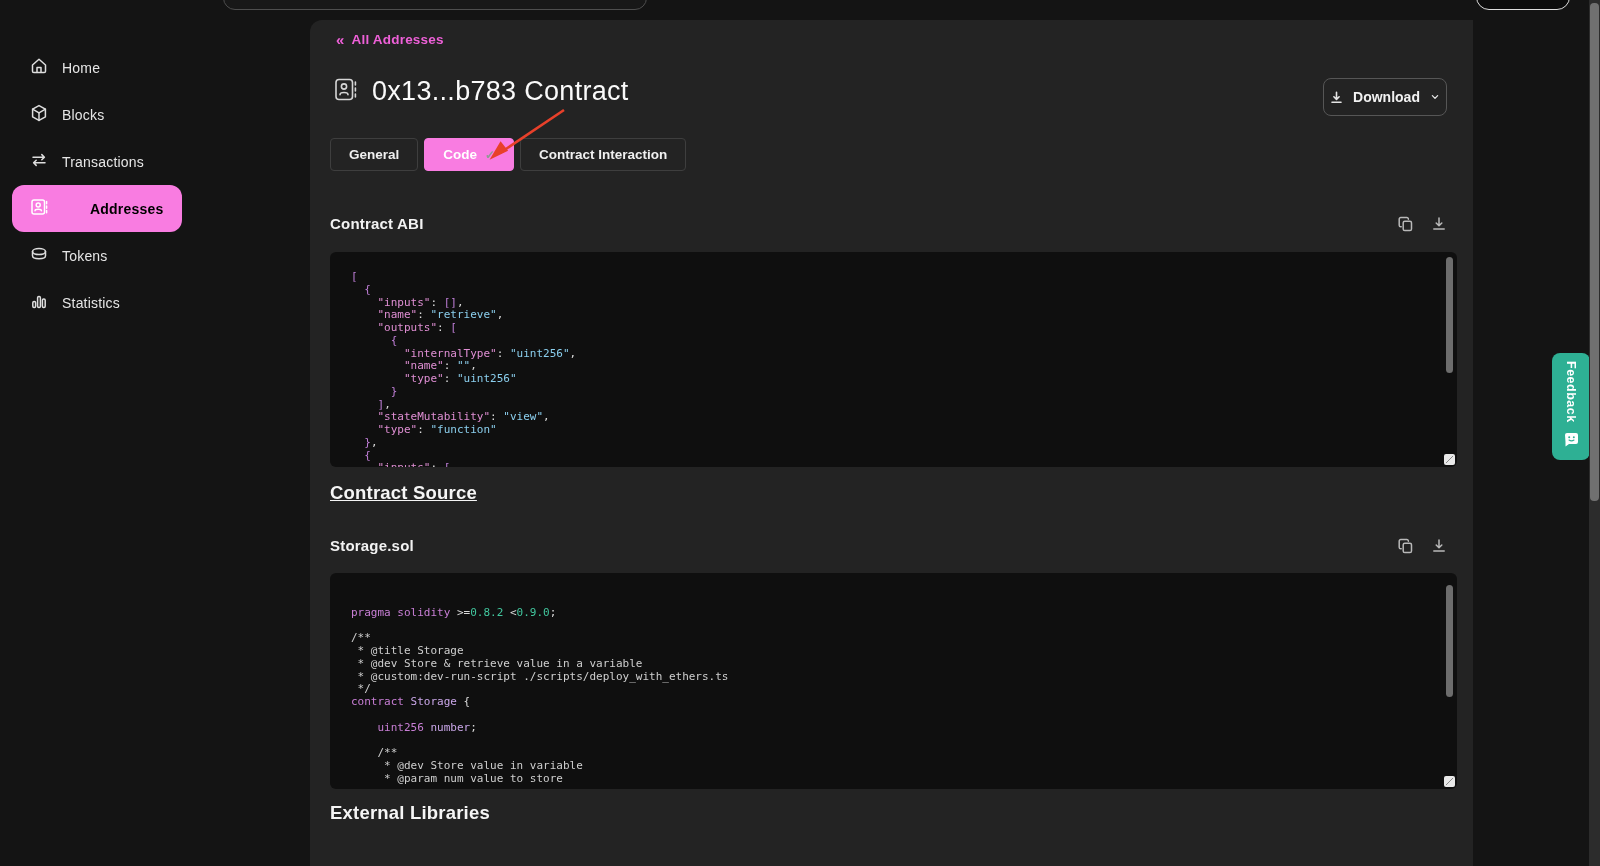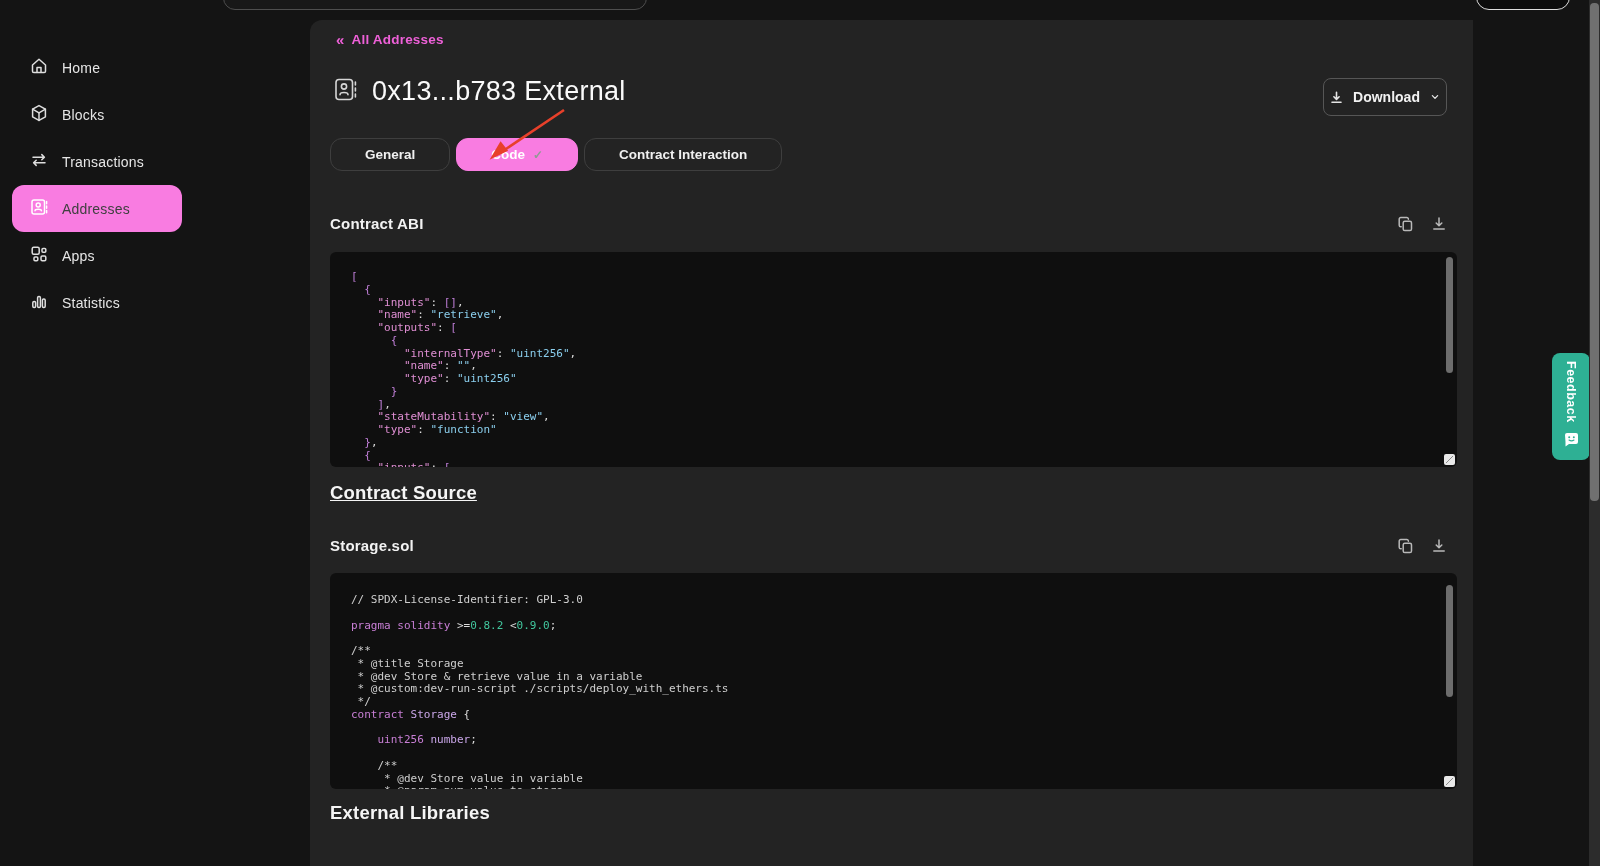--- a/index.html
+++ b/index.html
@@ -24,41 +24,41 @@
   
   .sidebar { position:absolute; left:0; top:0; width:308px; height:732px; }
   .nav-list { position:absolute; left:12px; top:44px; width:170px; }
   .nav-item {
     height:47px; display:flex; align-items:center; gap:13px;
     padding-left:17px; border-radius:12px; cursor:pointer;
   }
   .nav-item .label { font-size:14px; font-weight:500; color:#e6e6e6; letter-spacing:.2px; }
   .nav-item svg { width:20px; height:20px; stroke:#dedede; fill:none; stroke-width:1.5; stroke-linecap:round; stroke-linejoin:round; }
   .nav-item.active { background:#f97ce1; }
-  .nav-item.active .label { color:#404040; font-weight:400; }
+  .nav-item.active .label { color:#000000; font-weight:700;margin-left:28px; }
   .nav-item.active svg { stroke:#ffffff; }
 
   
   .main-panel {
     position:absolute; left:310px; top:20px; width:1163px; height:846px;
     background:#232323; border-radius:12px 0 0 0;
   }
   .breadcrumb {
     position:absolute; left:26px; top:12px; display:flex; align-items:center; gap:7px;
     color:#ee60d8; font-size:13.5px; font-weight:600; cursor:pointer; letter-spacing:.2px;
   }
   .breadcrumb .chev { font-size:15px; line-height:1; }
 
   .title-row { position:absolute; left:22px; top:56px; display:flex; align-items:center; gap:13px; }
   .title-row svg { width:27px; height:27px; stroke:#d6d6d6; fill:none; stroke-width:1.6; stroke-linecap:round; stroke-linejoin:round; }
   .page-title { font-size:27px; font-weight:500; color:#fafafa; letter-spacing:.3px; }
 
   .tabs { position:absolute; left:20px; top:118px; display:flex; gap:6px; }
   .tab {
-    height:33px; padding:0 34px; border-radius:12px; border:1px solid #3e3e3e;
+    height:33px; padding:0 18px; border-radius:4px; border:1px solid #3e3e3e;
     background:transparent; color:#f0f0f0; font-size:13.5px; font-weight:600;
     display:flex; align-items:center; gap:8px; cursor:pointer; font-family:inherit;
   }
   .tab.active { background:#f97ce1; border-color:#f97ce1; color:#ffffff; }
   .tab .check { color:#8f9a93; font-size:12px; font-weight:700; }
 
   .download-btn {
     position:absolute; left:1013px; top:58px; width:124px; height:38px;
     border:1px solid #565656; border-radius:8px; background:transparent;
     display:flex; align-items:center; justify-content:center; gap:9px;
@@ -161,32 +161,30 @@
         <svg viewBox="0 0 20 20">
             <rect x="3" y="3" width="12.5" height="14" rx="2"></rect>
             <circle cx="9.2" cy="8" r="2"></circle>
             <path d="M6 13.8 c0 -2.2 6.4 -2.2 6.4 0"></path>
             <path d="M17.6 4.5 v2.2 M17.6 9 v2.2 M17.6 13.5 v2.2"></path>
           </svg>
       </span>
       <span class="label">Addresses</span>
     </div>
 
-
-    <div class="nav-item">
-      <span>
-        <svg viewBox="0 0 20 20">
-            <rect x="3.2" y="3.2" width="7" height="7" rx="1.5"></rect>
-            <rect x="13" y="4.5" width="3.8" height="3.8" rx="1"></rect>
-            <rect x="5" y="13" width="3.8" height="3.8" rx="1"></rect>
-            <rect x="12" y="12" width="4.8" height="4.8" rx="1.2"></rect>
-          </svg>
-      </span>
-      <span class="label">Apps</span>
-    </div>
+    <div class="nav-item">
+      <span>
+        <svg viewBox="0 0 20 20">
+            <ellipse cx="10" cy="7.6" rx="6.5" ry="3"></ellipse>
+            <path d="M3.5 7.6 V11.8 c0 1.7 2.9 3 6.5 3 s6.5 -1.3 6.5 -3 V7.6"></path>
+          </svg>
+      </span>
+      <span class="label">Tokens</span>
+    </div>
+
 
     <div class="nav-item">
       <span>
         <svg viewBox="0 0 20 20">
             <rect x="3.8" y="10.5" width="2.8" height="6" rx="1.2"></rect>
             <rect x="8.6" y="5.5" width="2.8" height="11" rx="1.2"></rect>
             <rect x="13.4" y="8" width="2.8" height="8.5" rx="1.2"></rect>
           </svg>
       </span>
       <span class="label">Statistics</span>
@@ -204,21 +202,21 @@
 
   <div class="title-row">
     <span>
       <svg viewBox="0 0 27 27">
           <rect x="4" y="3.5" width="16.5" height="20" rx="3"></rect>
           <circle cx="12" cy="10.5" r="2.6"></circle>
           <path d="M8 18.8 c0 -3 8 -3 8 0"></path>
           <path d="M23.4 6 v3 M23.4 12 v3 M23.4 18 v3"></path>
         </svg>
     </span>
-    <h1 class="page-title">0x13...b783 External</h1>
+    <h1 class="page-title">0x13...b783 Contract</h1>
   </div>
 
   <div class="tabs">
     <button class="tab">
       <span>General</span>
     </button>
     <button class="tab active">
       <span>Code</span>
       <span class="check">✓</span>
     </button>
@@ -291,21 +289,20 @@
   </div>
   <div class="hdr-icon" style="left:1121px; top:518px;">
     <svg viewBox="0 0 16 16">
         <path d="M8 2 V9.6 M5.2 7 L8 9.8 L10.8 7"></path>
         <path d="M2.8 13 H13.2"></path>
       </svg>
   </div>
 
   <div class="code-block" style="top:553px; height:216px;">
     <div class="code-inner" style="top:21px;">
-        <div class="code-line"><span class="tok-c">// SPDX-License-Identifier: GPL-3.0</span></div>
         <div class="code-line">&nbsp;</div>
         <div class="code-line"><span class="tok-kw">pragma solidity </span><span class="tok-p">&gt;=</span><span class="tok-n">0.8.2</span><span class="tok-p"> &lt;</span><span class="tok-n">0.9.0</span><span class="tok-p">;</span></div>
         <div class="code-line">&nbsp;</div>
         <div class="code-line"><span class="tok-c">/**</span></div>
         <div class="code-line"><span class="tok-c"> * @title Storage</span></div>
         <div class="code-line"><span class="tok-c"> * @dev Store &amp; retrieve value in a variable</span></div>
         <div class="code-line"><span class="tok-c"> * @custom:dev-run-script ./scripts/deploy_with_ethers.ts</span></div>
         <div class="code-line"><span class="tok-c"> */</span></div>
         <div class="code-line"><span class="tok-kw">contract </span><span class="tok-id">Storage </span><span class="tok-p">{</span></div>
         <div class="code-line">&nbsp;</div>

